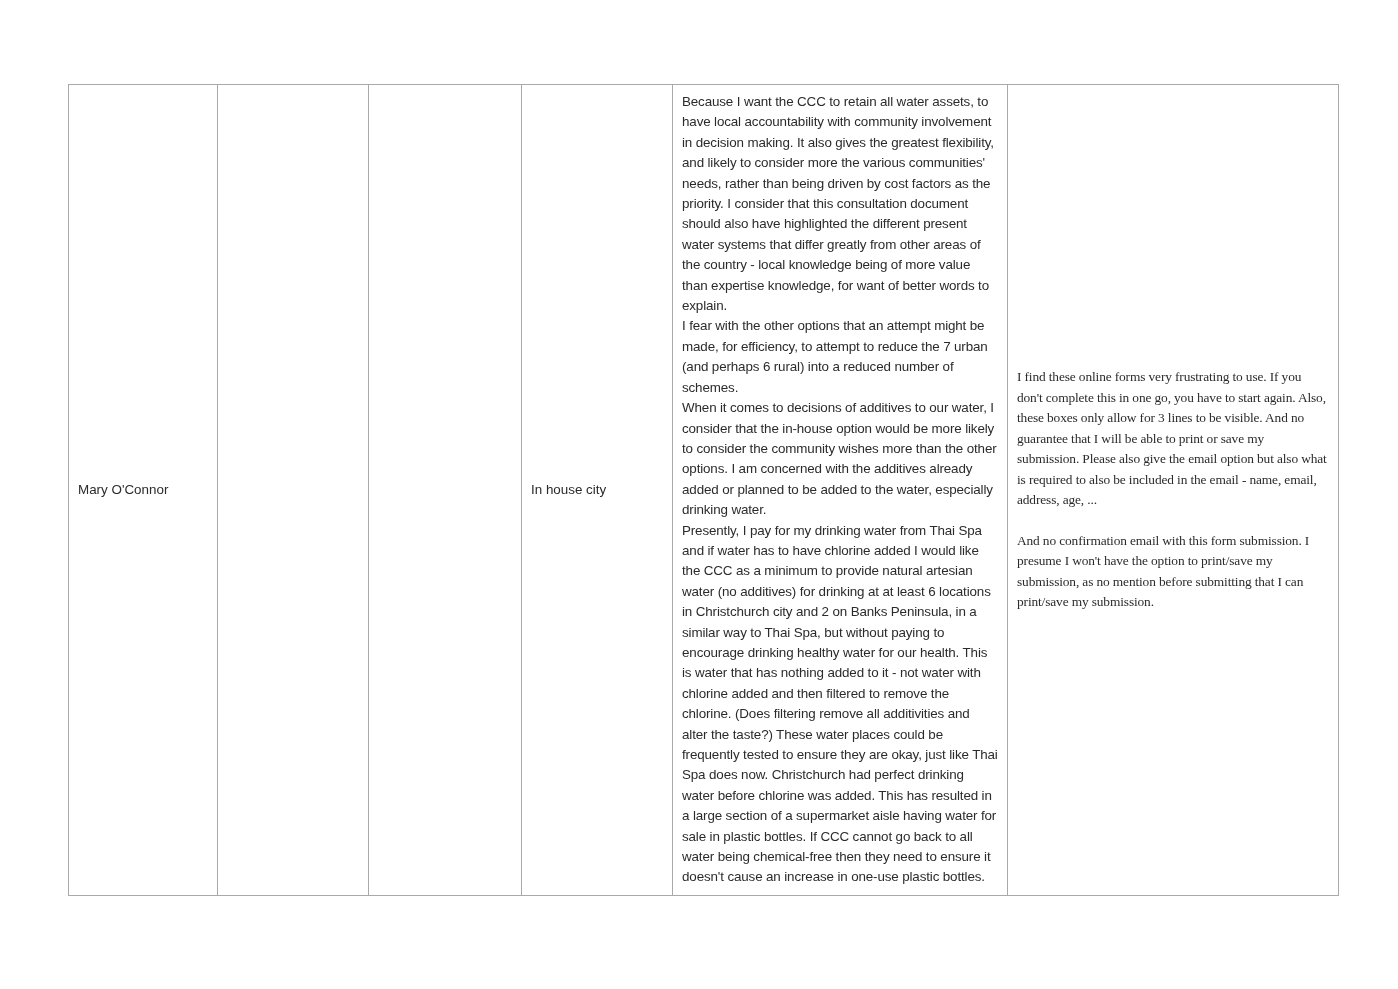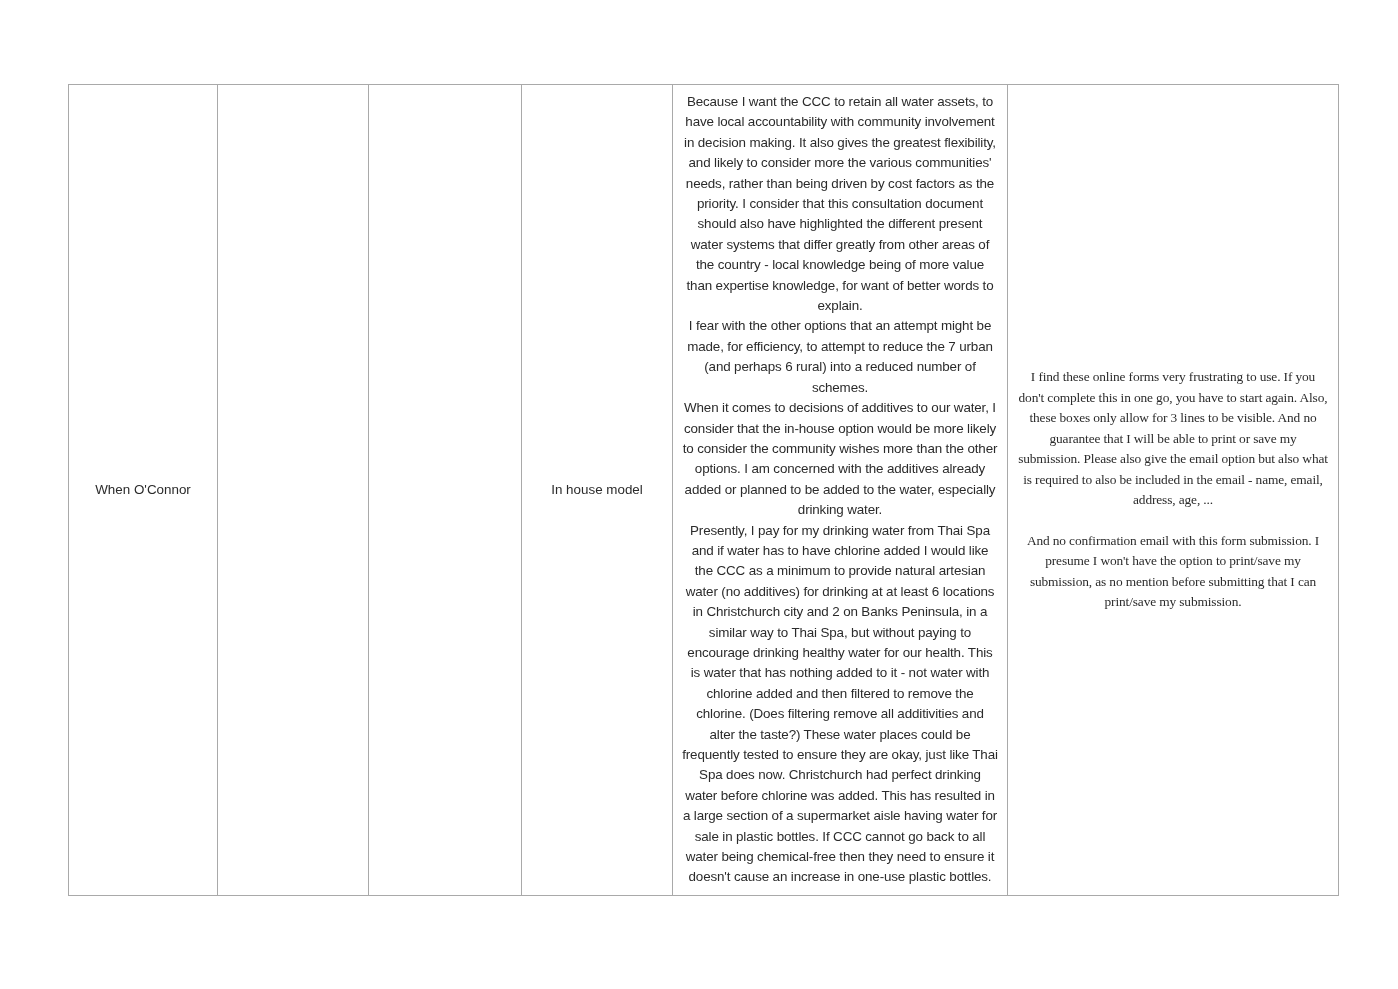--- a/index.html
+++ b/index.html
@@ -27,21 +27,20 @@
     width: 1264px;
     border-collapse: collapse;
     table-layout: fixed;
     background: #ffffff;
   }
   table.submission-table td {
     border: 1px solid #a9a9a9;
     vertical-align: middle;
     padding: 0;
     background: #ffffff;
-    text-align: center;
   }
   td.col-name      { width: 148px; }
   td.col-blank-a   { width: 150px; }
   td.col-blank-b   { width: 152px; }
   td.col-model     { width: 150px; }
   td.col-reason    { width: 334px; vertical-align: top; }
   td.col-comments  { width: 330px; vertical-align: middle; font-family: Liberation Serif, serif; }
 
   .cell-text {
     font-size: 13.4px;
@@ -66,30 +65,30 @@
   .empty-cell { height: 100%; }
 </style>
 </head>
 <body>
 
 <div class="page">
   <table class="submission-table">
     <tbody>
       <tr>
         <td class="col-name">
-          <div class="cell-text short">When O'Connor</div>
+          <div class="cell-text short">Mary O'Connor</div>
         </td>
         <td class="col-blank-a">
           <div class="cell-text short empty-cell"></div>
         </td>
         <td class="col-blank-b">
           <div class="cell-text short empty-cell"></div>
         </td>
         <td class="col-model">
-          <div class="cell-text short">In house model</div>
+          <div class="cell-text short">In house city</div>
         </td>
         <td class="col-reason">
           <div class="cell-text reason">Because I want the CCC to retain all water assets, to have local accountability with community involvement in decision making. It also gives the greatest flexibility, and likely to consider more the various communities' needs, rather than being driven by cost factors as the priority. I consider that this consultation document should also have highlighted the different present water systems that differ greatly from other areas of the country - local knowledge being of more value than expertise knowledge, for want of better words to explain.
 I fear with the other options that an attempt might be made, for efficiency, to attempt to reduce the 7 urban (and perhaps 6 rural) into a reduced number of schemes.
 When it comes to decisions of additives to our water, I consider that the in-house option would be more likely to consider the community wishes more than the other options. I am concerned with the additives already added or planned to be added to the water, especially drinking water.
 Presently, I pay for my drinking water from Thai Spa and if water has to have chlorine added I would like the CCC as a minimum to provide natural artesian water (no additives) for drinking at at least 6 locations in Christchurch city and 2 on Banks Peninsula, in a similar way to Thai Spa, but without paying to encourage drinking healthy water for our health. This is water that has nothing added to it - not water with chlorine added and then filtered to remove the chlorine. (Does filtering remove all additivities and alter the taste?) These water places could be frequently tested to ensure they are okay, just like Thai Spa does now. Christchurch had perfect drinking water before chlorine was added. This has resulted in a large section of a supermarket aisle having water for sale in plastic bottles. If CCC cannot go back to all water being chemical-free then they need to ensure it doesn't cause an increase in one-use plastic bottles.</div>
         </td>
         <td class="col-comments">
           <div class="cell-text comments">I find these online forms very frustrating to use. If you don't complete this in one go, you have to start again. Also, these boxes only allow for 3 lines to be visible. And no guarantee that I will be able to print or save my submission. Please also give the email option but also what is required to also be included in the email - name, email, address, age, ...
 

